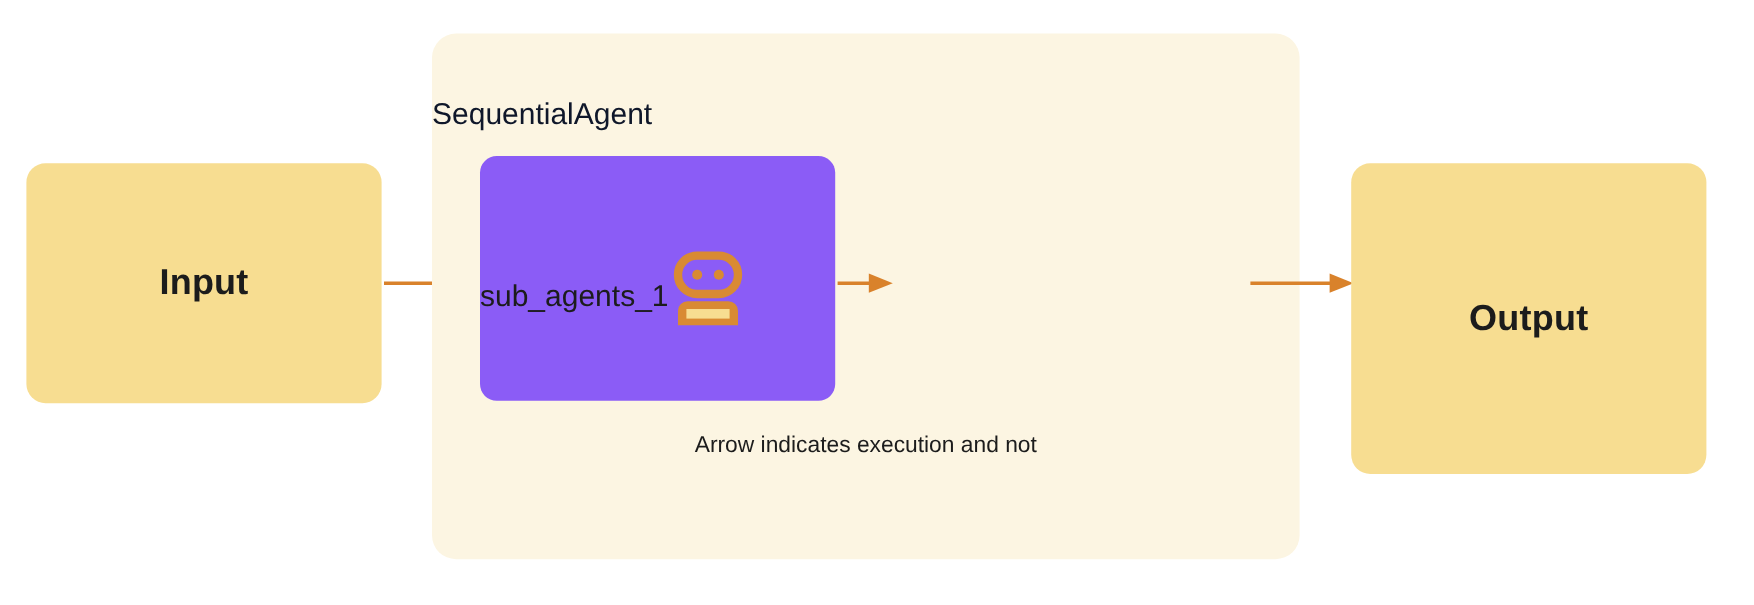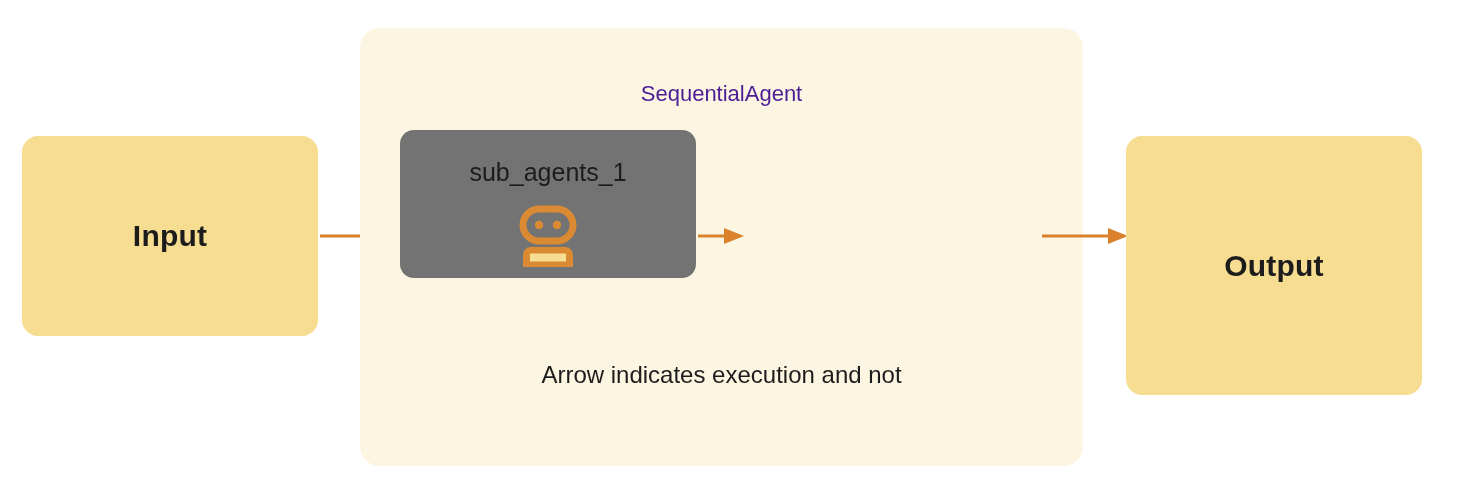--- a/index.html
+++ b/index.html
@@ -47,36 +47,35 @@
     width: 723px;
     height: 438px;
     background: #FCF5E2;
     border-radius: 20px;
   }
   #sequential-title {
     position: absolute;
     left: 0;
     top: 54px;
     width: 100%;
-    text-align: center;
-    font-size: 22px;
-    color: #4c1d95;
+    text-align: left;
+    font-size: 25px;
+    color: #0f172a;
     line-height: 1.1;
   }
 
   
   .sub-agent {
     position: absolute;
     top: 102px;             
     width: 296px;
-    height: 148px;
-    background: #737373;
+    height: 204px;
+    background: #8b5cf6;
     border-radius: 14px;
     display: flex;
-    flex-direction: column;
     align-items: center;
   }
   #sub-agent-1 { left: 40px; }   
   #sub-agent-2 { left: 384px; }  
   .sub-agent-label {
     margin-top: 30px;
     font-size: 25px;
     color: #1c1c1c;
     line-height: 1;
   }
@@ -87,21 +86,21 @@
     display: block;
   }
 
   
   #caption {
     position: absolute;
     left: 0;
     top: 330px;
     width: 100%;
     text-align: center;
-    font-size: 24px;
+    font-size: 19px;
     color: #1c1c1c;
     line-height: 1.45;
   }
   #caption div { display: block; }
 
   
   .arrow {
     position: absolute;
     height: 24px;
     overflow: visible;

